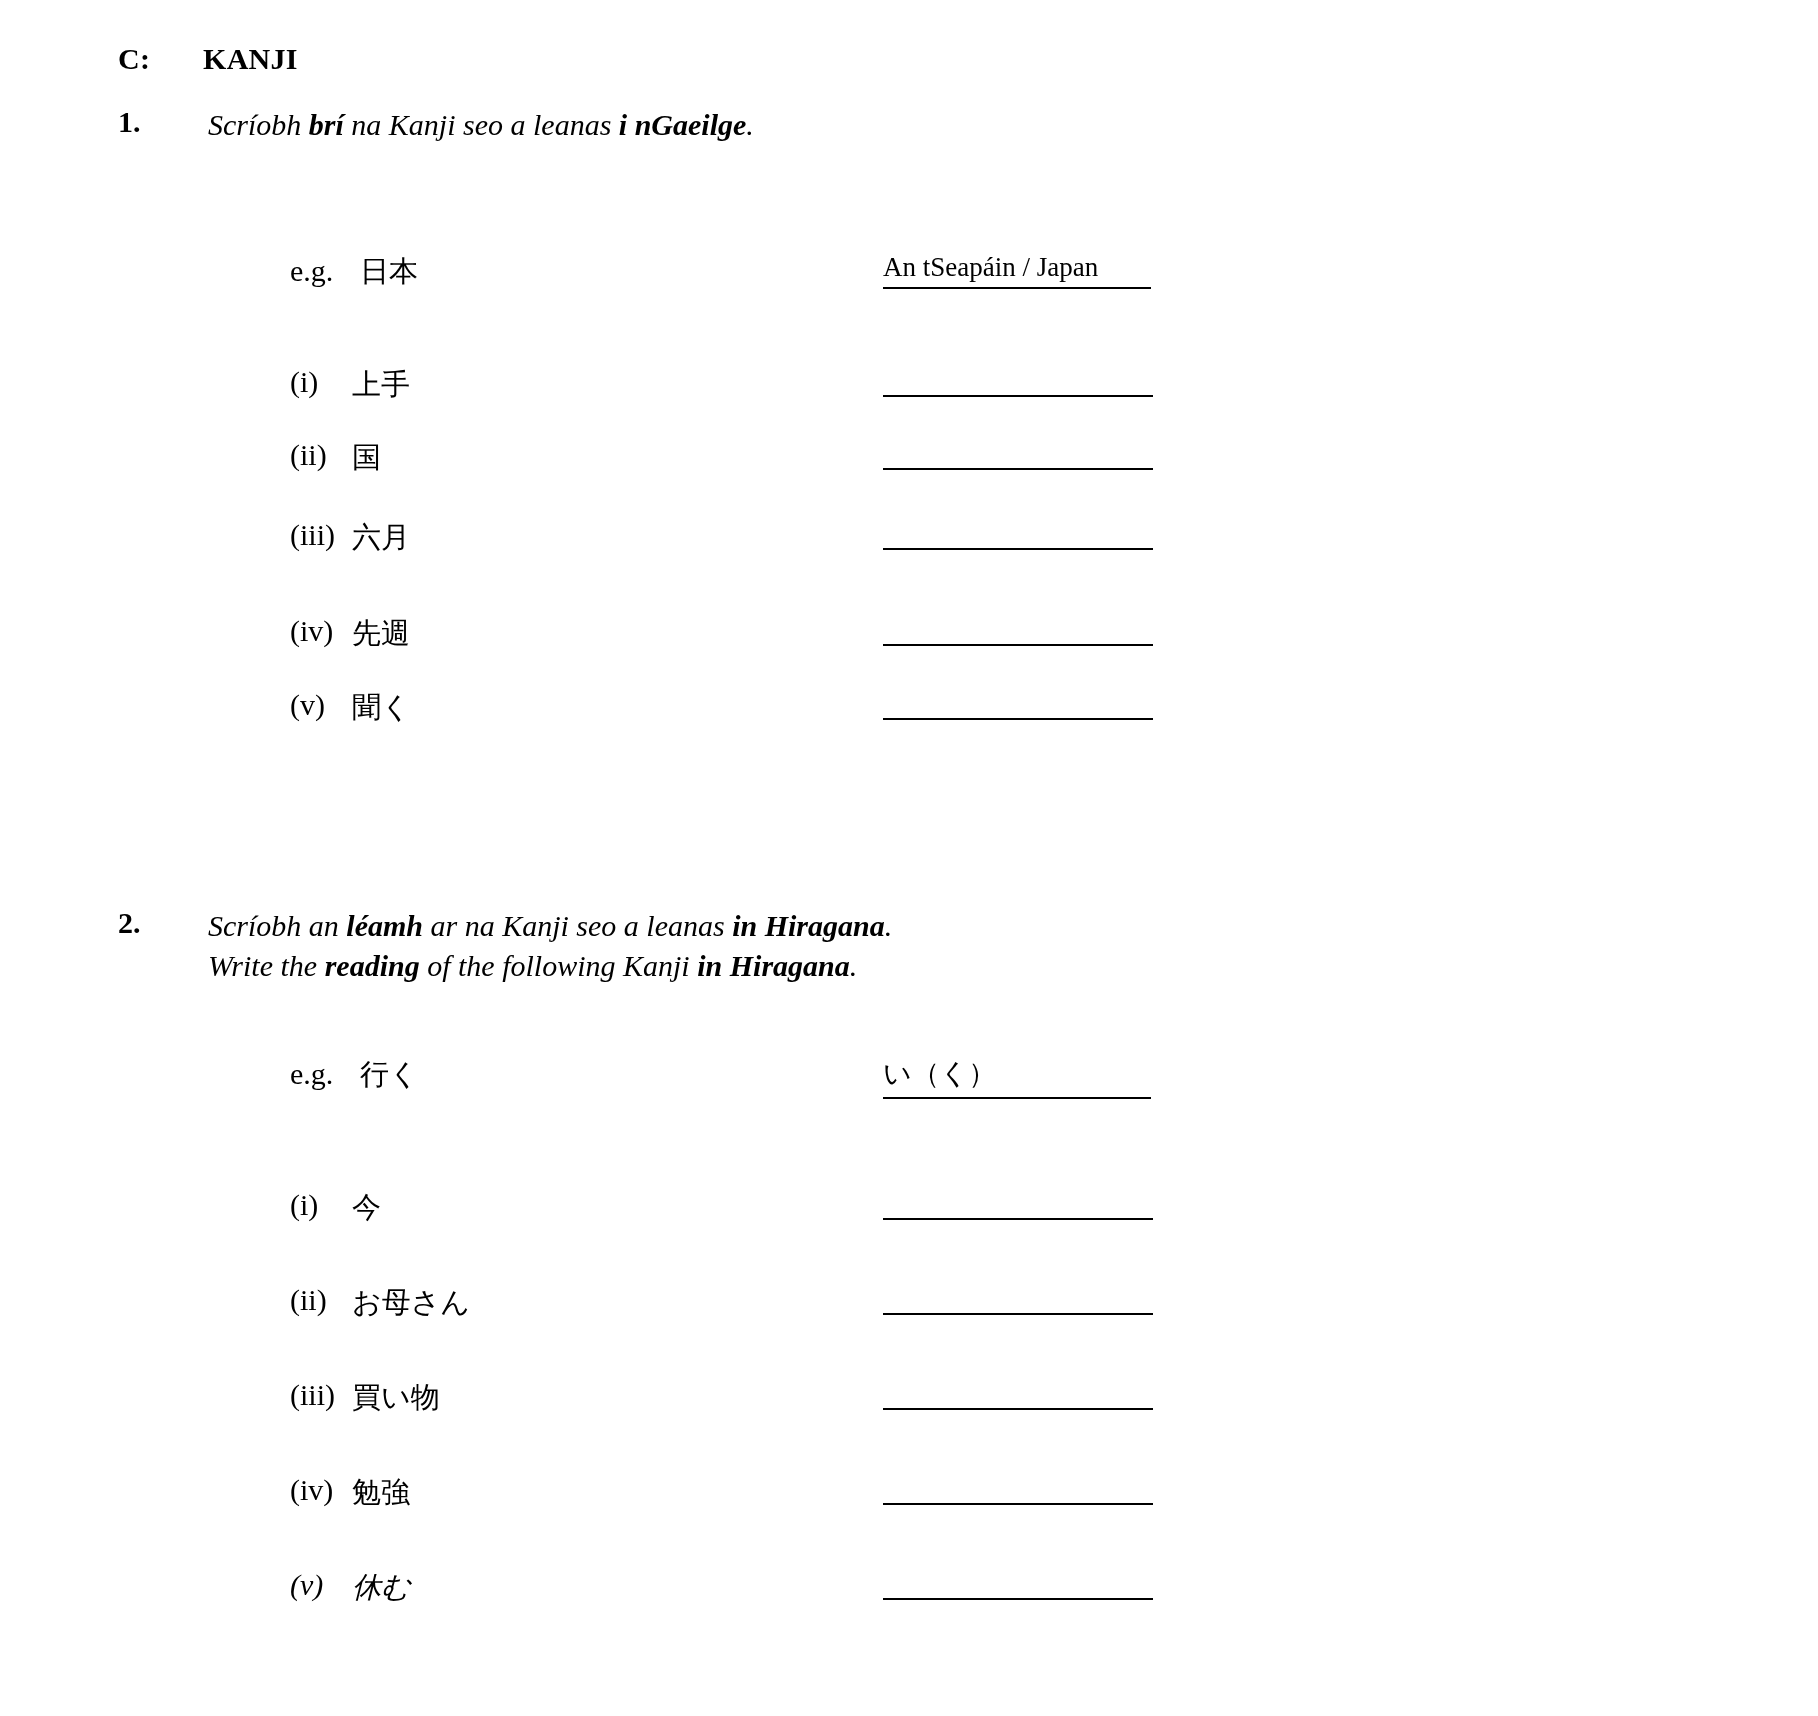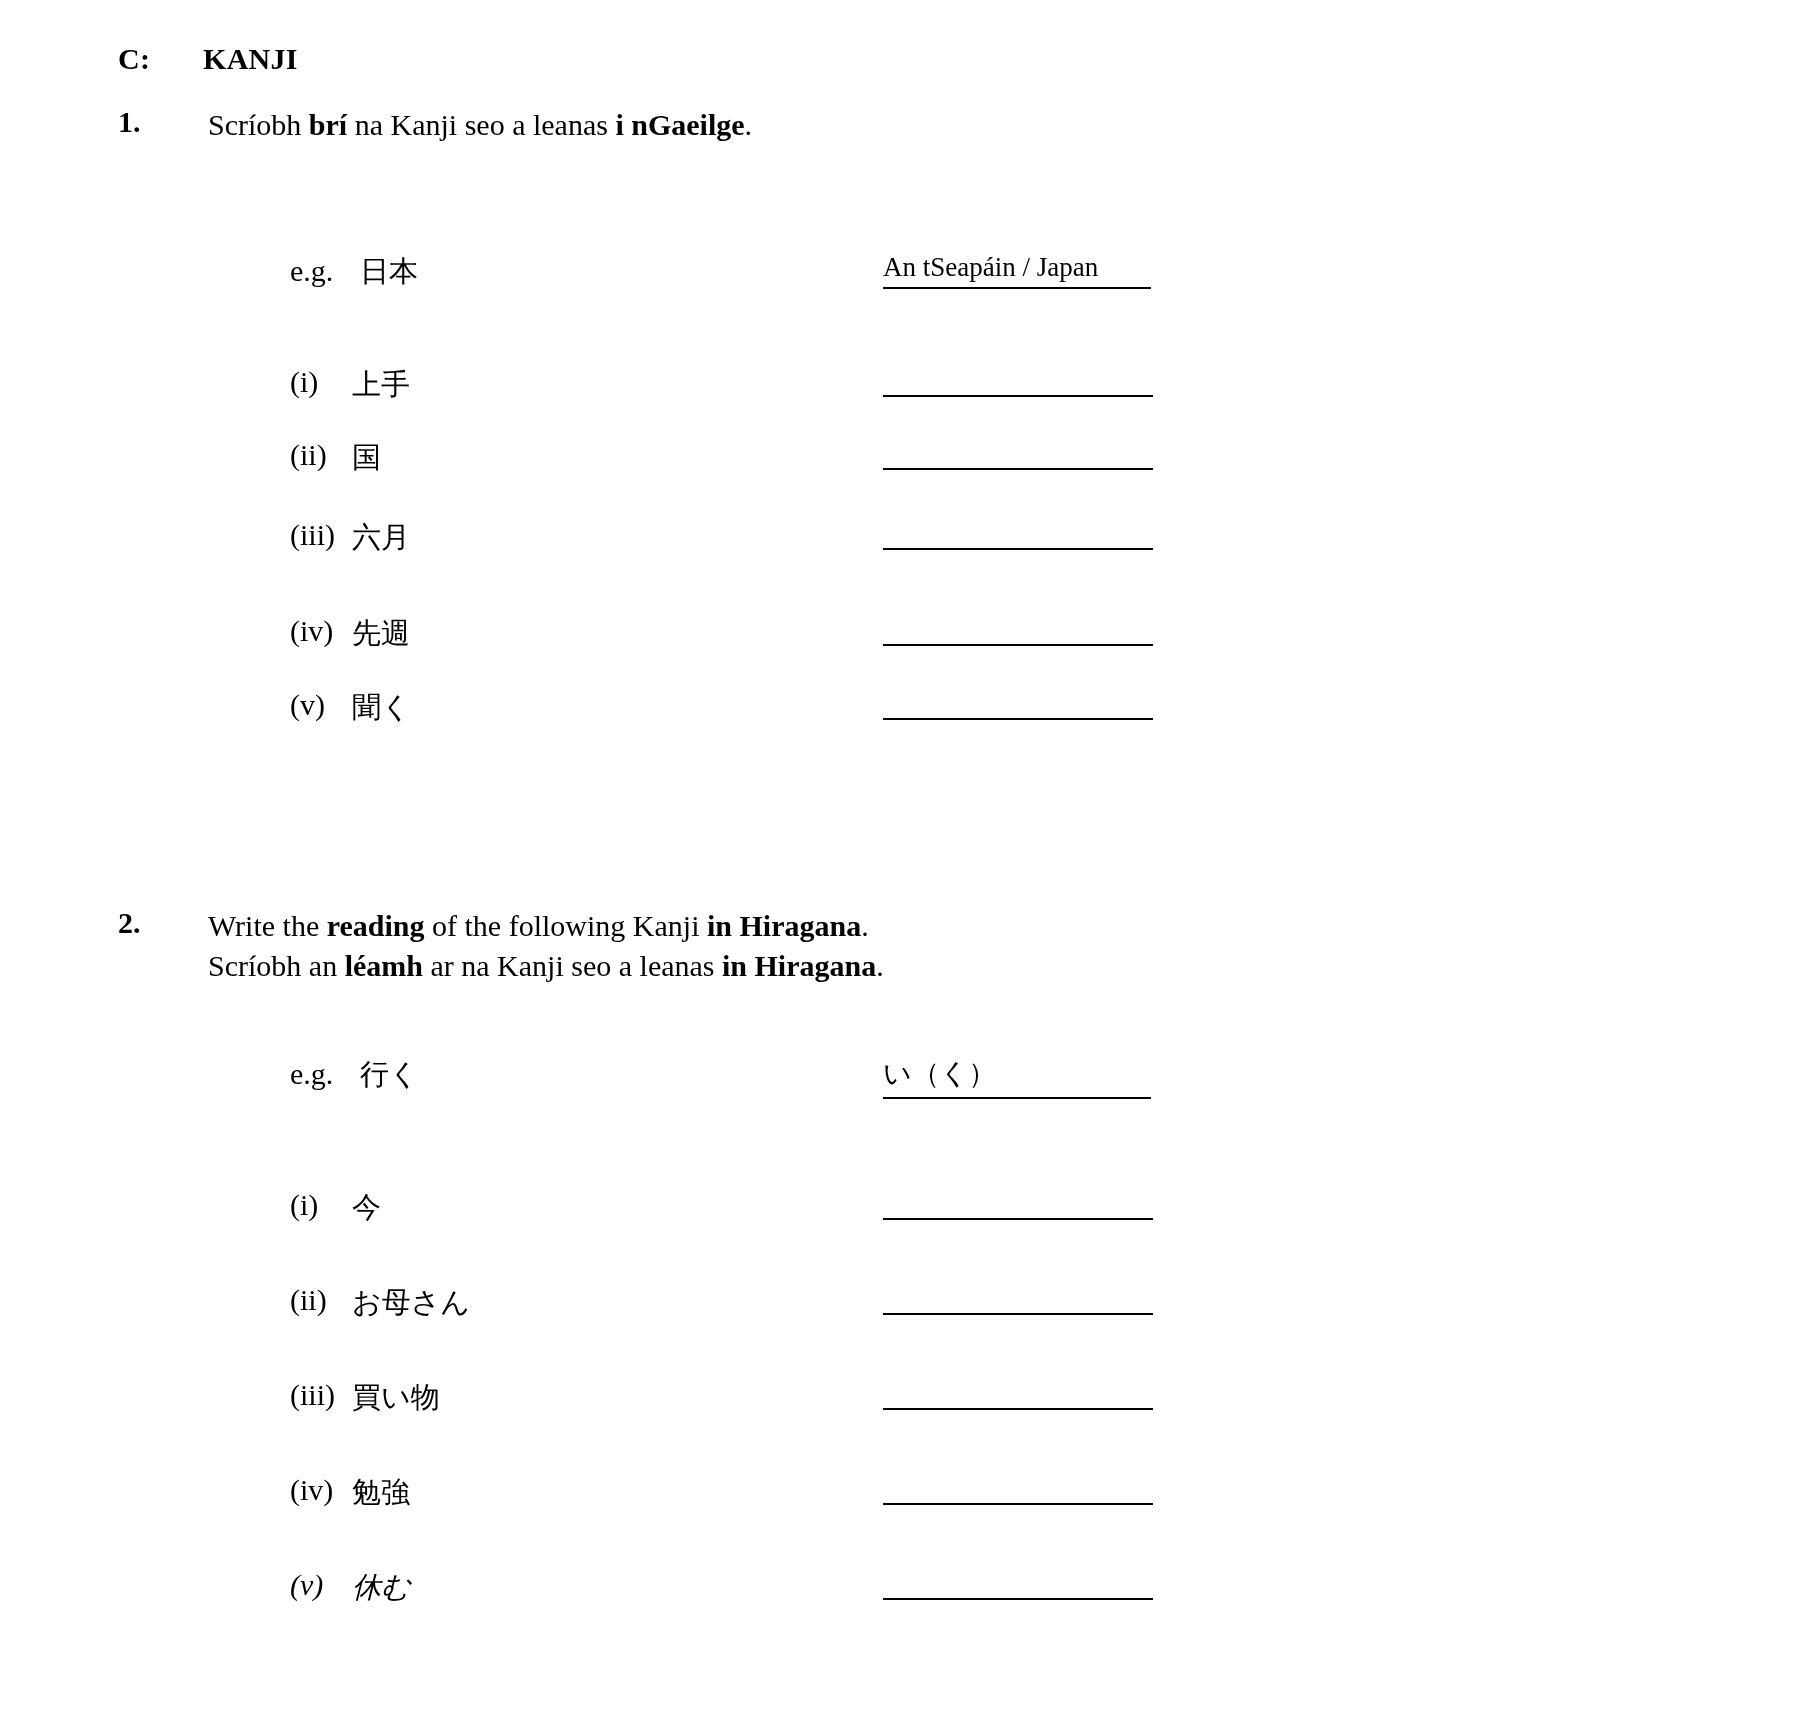--- a/index.html
+++ b/index.html
@@ -55,20 +55,21 @@
   }
   .q-text {
     position: absolute;
     left: 90px;
     top: 0;
     font-size: 30px;
     line-height: 1.33;
   }
   .q-text .line {
     white-space: nowrap;
+    font-style: italic;
   }
   b { font-weight: bold; }
 
   
   .eg-row {
     position: absolute;
     left: 290px;
     font-size: 30px;
     white-space: nowrap;
   }
@@ -167,24 +168,24 @@
   </div>
   <div class="item-row" style="top:688px;">
     <span class="item-marker">(v)</span><span class="item-kanji">聞く</span>
     <span class="answer-line"></span>
   </div>
 
   <div class="question" style="top:906px;">
     <div class="q-num">2.</div>
     <div class="q-text">
       <div class="line">
-        <span>Write the </span><b>reading</b><span> of the following Kanji </span><b>in Hiragana</b><span>.</span>
+        <span>Scríobh an </span><b>léamh</b><span> ar na Kanji seo a leanas </span><b>in Hiragana</b><span>.</span>
       </div>
       <div class="line">
-        <span>Scríobh an </span><b>léamh</b><span> ar na Kanji seo a leanas </span><b>in Hiragana</b><span>.</span>
+        <span>Write the </span><b>reading</b><span> of the following Kanji </span><b>in Hiragana</b><span>.</span>
       </div>
     </div>
   </div>
 
   <div class="eg-row" style="top:1055px;">
     <span class="eg-label">e.g.</span><span class="eg-kanji">行く</span>
     <span class="eg-answer jp">い（く）</span>
   </div>
 
   <div class="item-row" style="top:1188px;">

